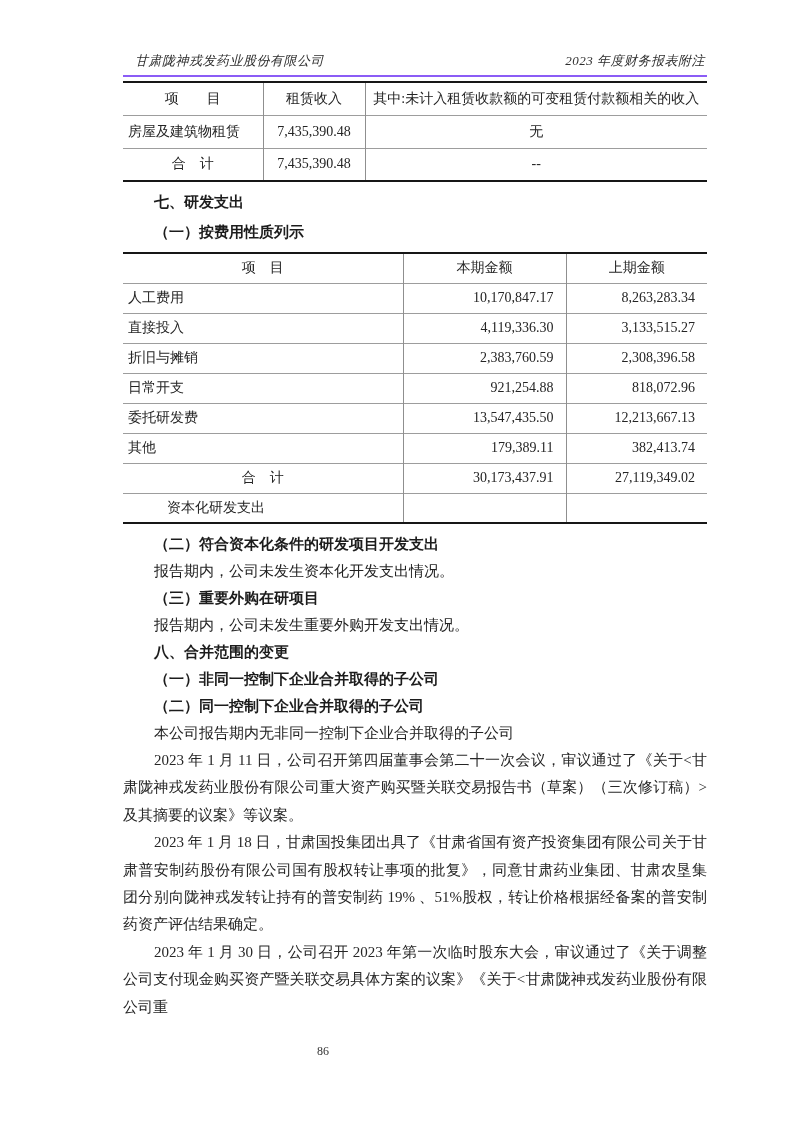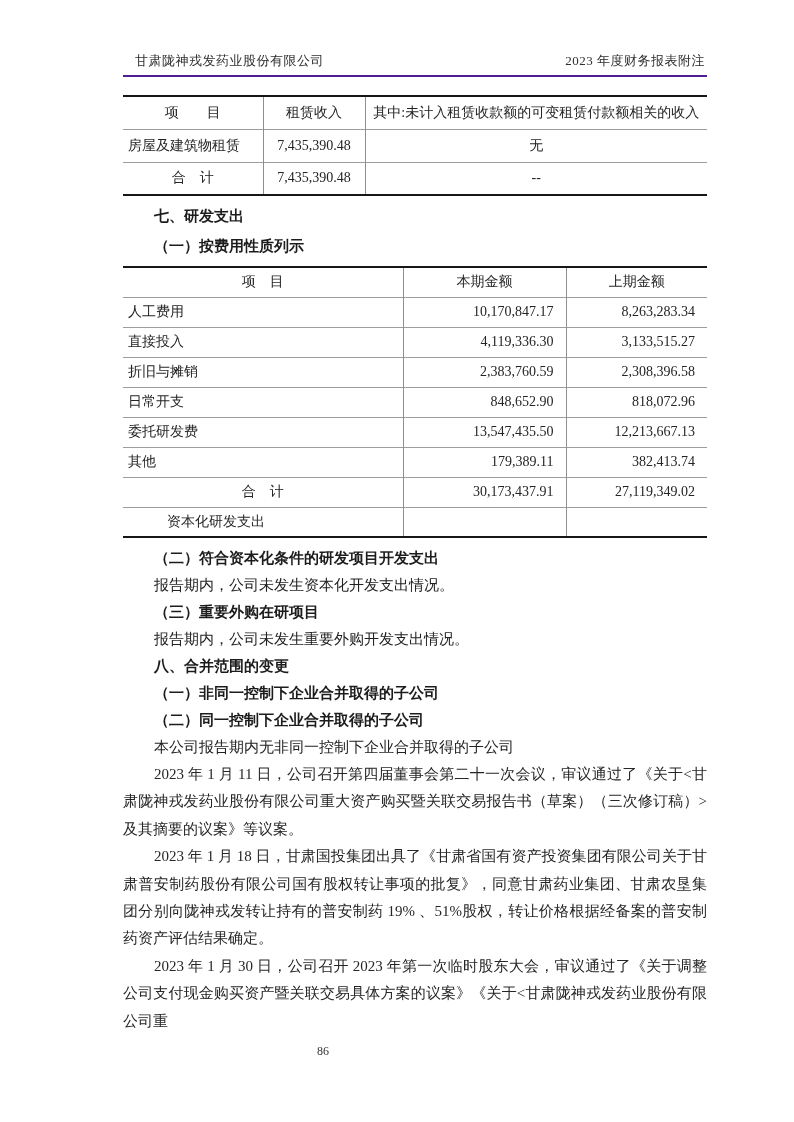--- a/index.html
+++ b/index.html
@@ -6,25 +6,25 @@
   html,body { background:#e8e8e8; }
   body { font-family:"Liberation Serif","DejaVu Serif",serif; color:#222; }
   .page {
     position:relative; width:794px; height:1122px; margin:0 auto;
     background:#fff; overflow:hidden;
   }
   
   .doc-header {
     position:absolute; left:123px; top:52px; width:584px;
     display:flex; justify-content:space-between; align-items:flex-end;
-    border-bottom:2px solid #4c1d95; padding:0 2px 5px 12px;
-    font-size:13px; color:#2e2e2e; letter-spacing:0.5px;
+    border-bottom:2px solid #8b5cf6; padding:0 2px 5px 12px;
+    font-size:13px; color:#2e2e2e; letter-spacing:0.5px;font-style:italic;
   }
   
-  .content { position:absolute; left:123px; top:95px; width:584px; }
+  .content { position:absolute; left:123px; top:81px; width:584px; }
 
   table { border-collapse:collapse; width:584px; table-layout:fixed;
           font-size:14px; color:#242424; }
   table.t1, table.t2 { border-top:2.5px solid #161616; border-bottom:2.5px solid #161616; }
   .t1 td, .t1 th { height:33px; }
   .t2 td, .t2 th { height:30px; }
   td, th { border-top:1px solid #9d9d9d; font-weight:normal;
            vertical-align:middle; padding:0 5px; overflow:hidden; white-space:nowrap; }
   tr:first-child td, tr:first-child th { border-top:none; }
   .vline { border-left:1px solid #8f8f8f; }
@@ -110,21 +110,21 @@
           <td class="ar vline">4,119,336.30</td>
           <td class="ar vline">3,133,515.27</td>
         </tr>
         <tr>
           <td class="al">折旧与摊销</td>
           <td class="ar vline">2,383,760.59</td>
           <td class="ar vline">2,308,396.58</td>
         </tr>
         <tr>
           <td class="al">日常开支</td>
-          <td class="ar vline">848,652.90</td>
+          <td class="ar vline">921,254.88</td>
           <td class="ar vline">818,072.96</td>
         </tr>
         <tr>
           <td class="al">委托研发费</td>
           <td class="ar vline">13,547,435.50</td>
           <td class="ar vline">12,213,667.13</td>
         </tr>
         <tr>
           <td class="al">其他</td>
           <td class="ar vline">179,389.11</td>

